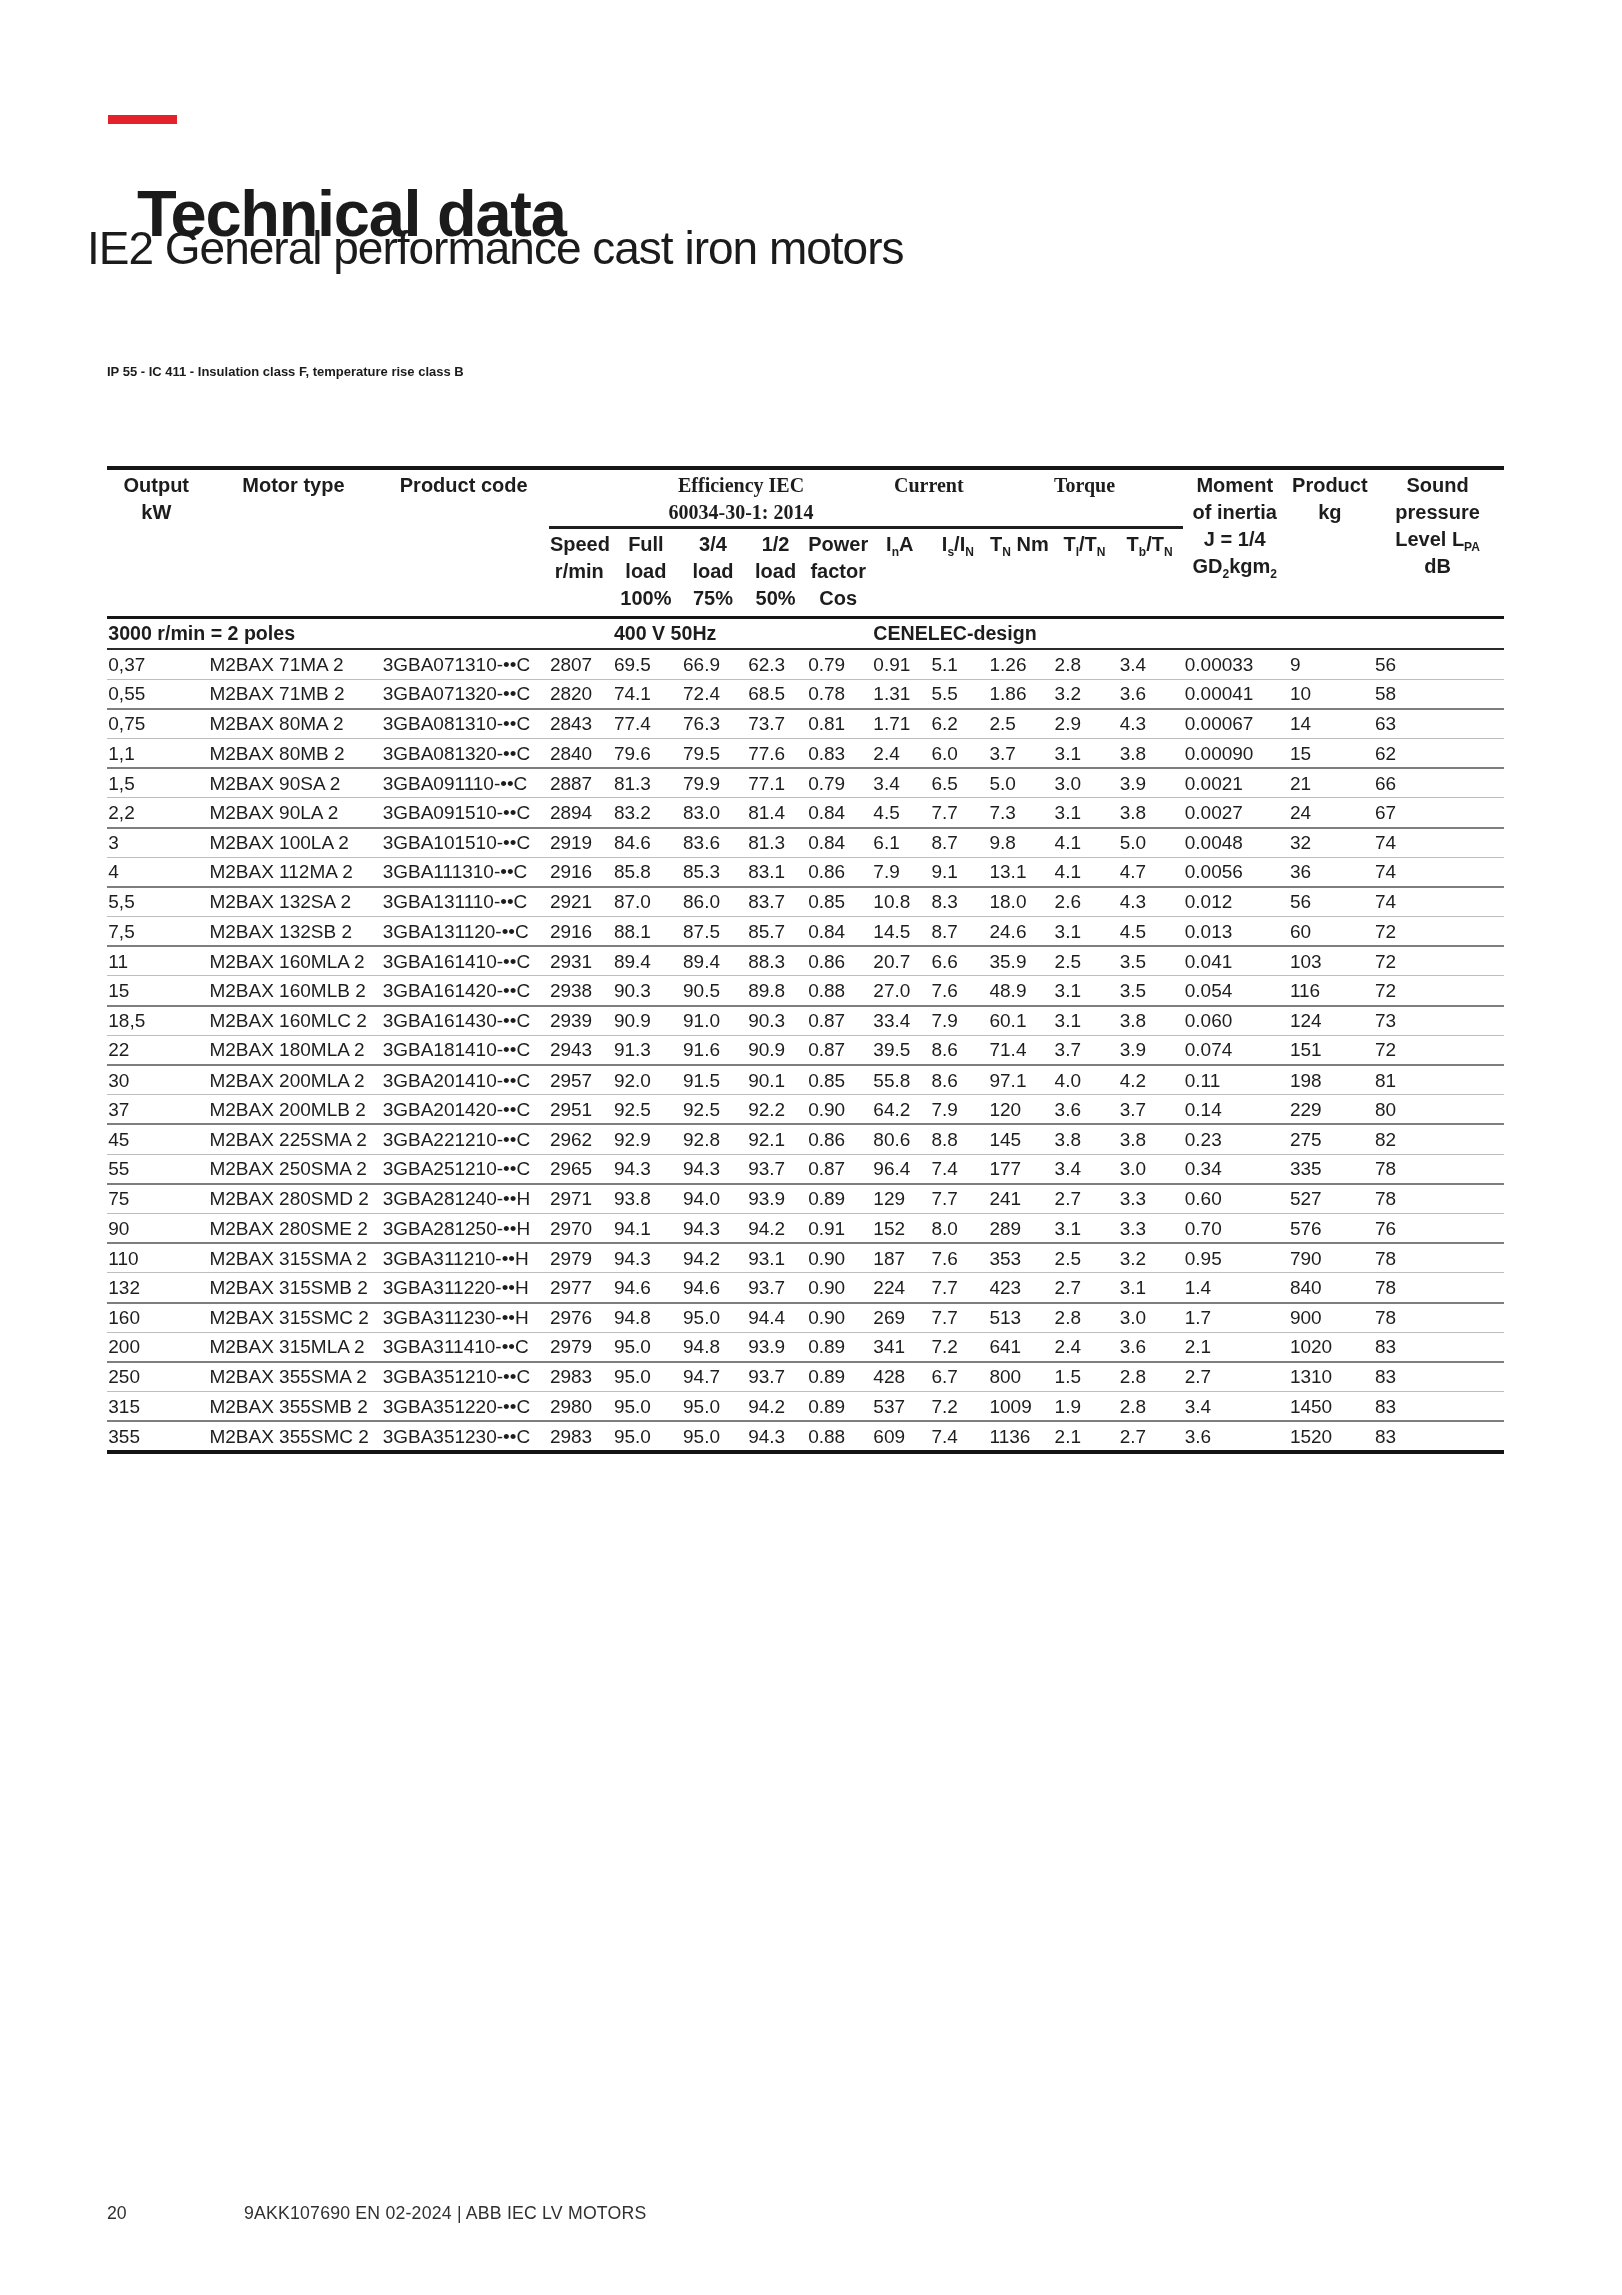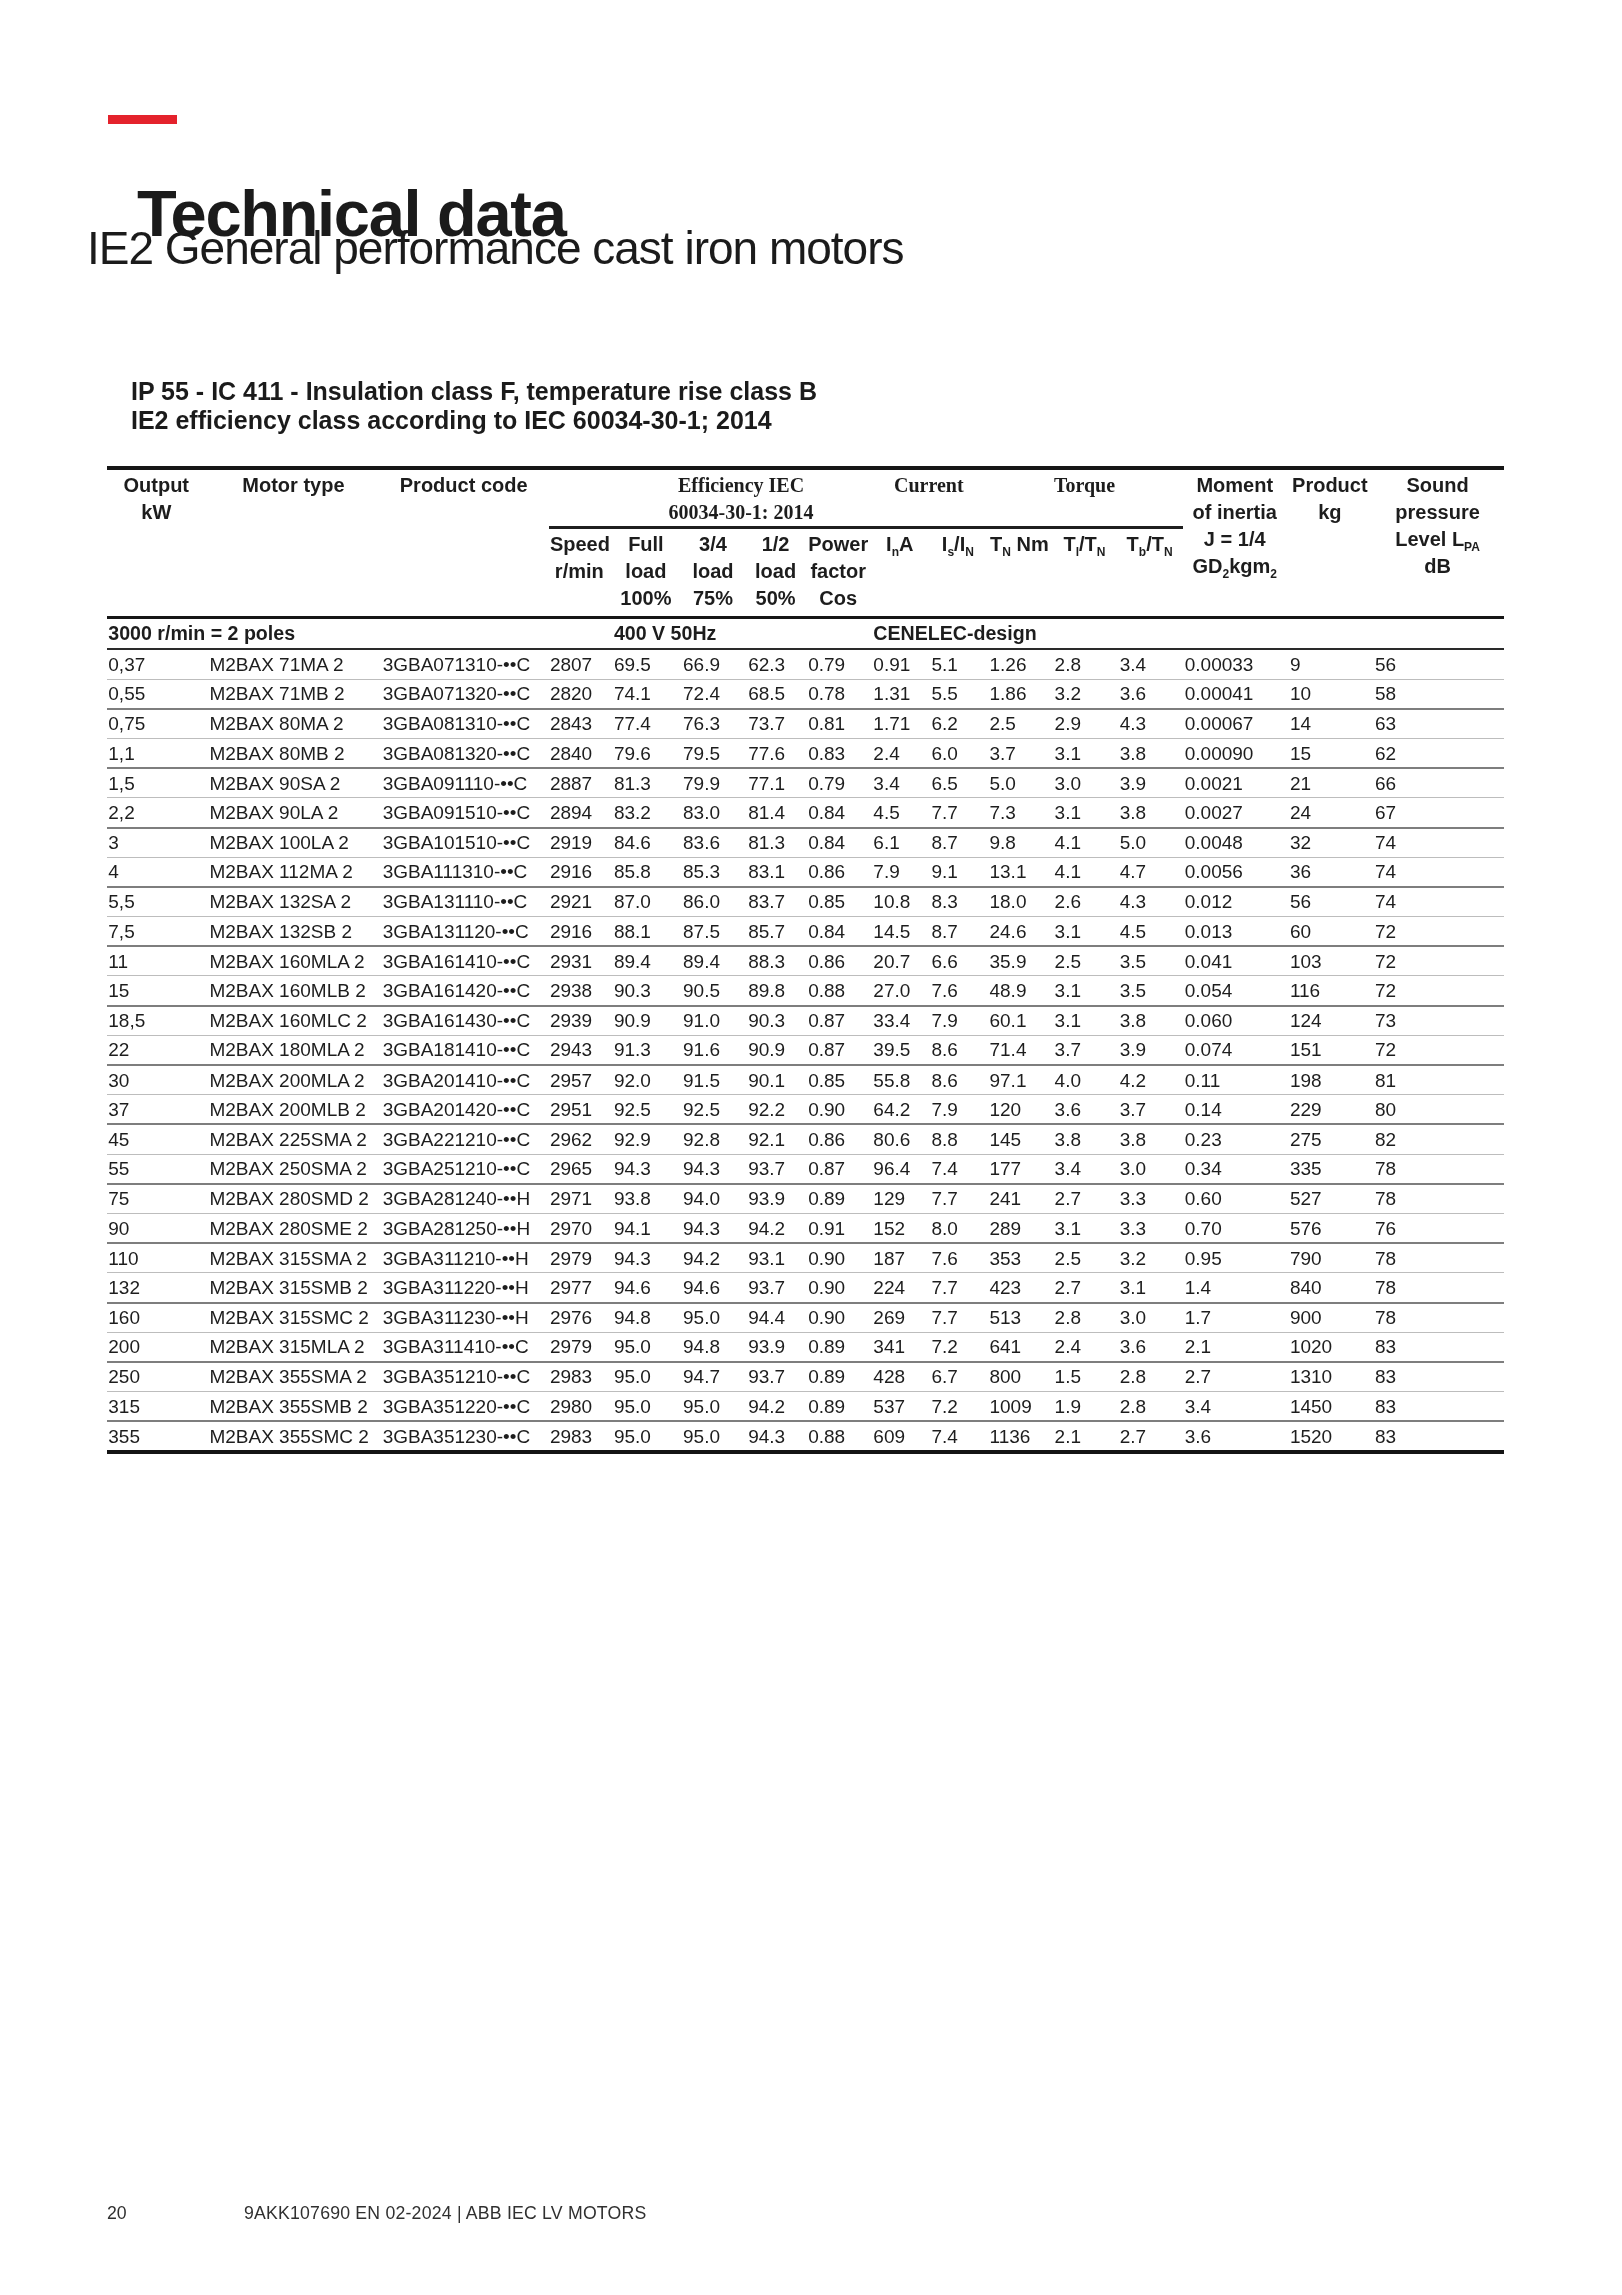--- a/index.html
+++ b/index.html
@@ -5,22 +5,22 @@
   html,body{margin:0;padding:0;}
   body{
     width:1622px;height:2295px;position:relative;background:#ffffff;
     font-family:"Liberation Sans", sans-serif;color:#1d1d1d;overflow:hidden;
   }
   .dash{position:absolute;left:108px;top:115px;width:69px;height:8.5px;background:#e4222c;}
   .title{position:absolute;left:103px;top:136px;font-size:65px;font-weight:700;
     letter-spacing:-1.3px;color:#1b1b1b;line-height:1.05;margin-left:34px;}
   .subtitle{position:absolute;left:87px;top:224px;font-size:46px;font-weight:400;
     letter-spacing:-1px;color:#1b1b1b;line-height:1.05;text-align:right;}
-  .spec{position:absolute;left:107px;top:377px;font-size:25px;font-weight:700;
-    line-height:29.4px;color:#1b1b1b;margin-left:24px;}
+  .spec{position:absolute;left:107px;top:357px;font-size:13px;font-weight:700;
+    line-height:29.4px;color:#1b1b1b;}
   table.data{
     position:absolute;left:107px;top:466px;width:1397px;
     border-collapse:collapse;table-layout:fixed;
     border-top:4.6px solid #161616;
   }
   thead th{
     text-align:center;vertical-align:top;font-weight:700;font-size:20px;line-height:27px;
     padding:2px 3.9px 0 1.3px;
   }
   thead th.rule{border-bottom:3.3px solid #1f1f1f;font-family:Liberation Serif, serif;}
@@ -41,21 +41,20 @@
 </head>
 <body>
 
 <div class="dash" style="background: rgb(228, 34, 44);"></div>
 
 <h1 class="title">Technical data</h1>
 <div class="subtitle">IE2 General performance cast iron motors</div>
 
 <div class="spec">
   <div>IP 55 - IC 411 - Insulation class F, temperature rise class B</div>
-  <div>IE2 efficiency class according to IEC 60034-30-1; 2014</div>
 </div>
 
 <table class="data">
   <colgroup>
     <col style="width:101px">
       <col style="width:173px">
       <col style="width:167px">
     <col style="width:64px">
       <col style="width:69px">
       <col style="width:65px">

